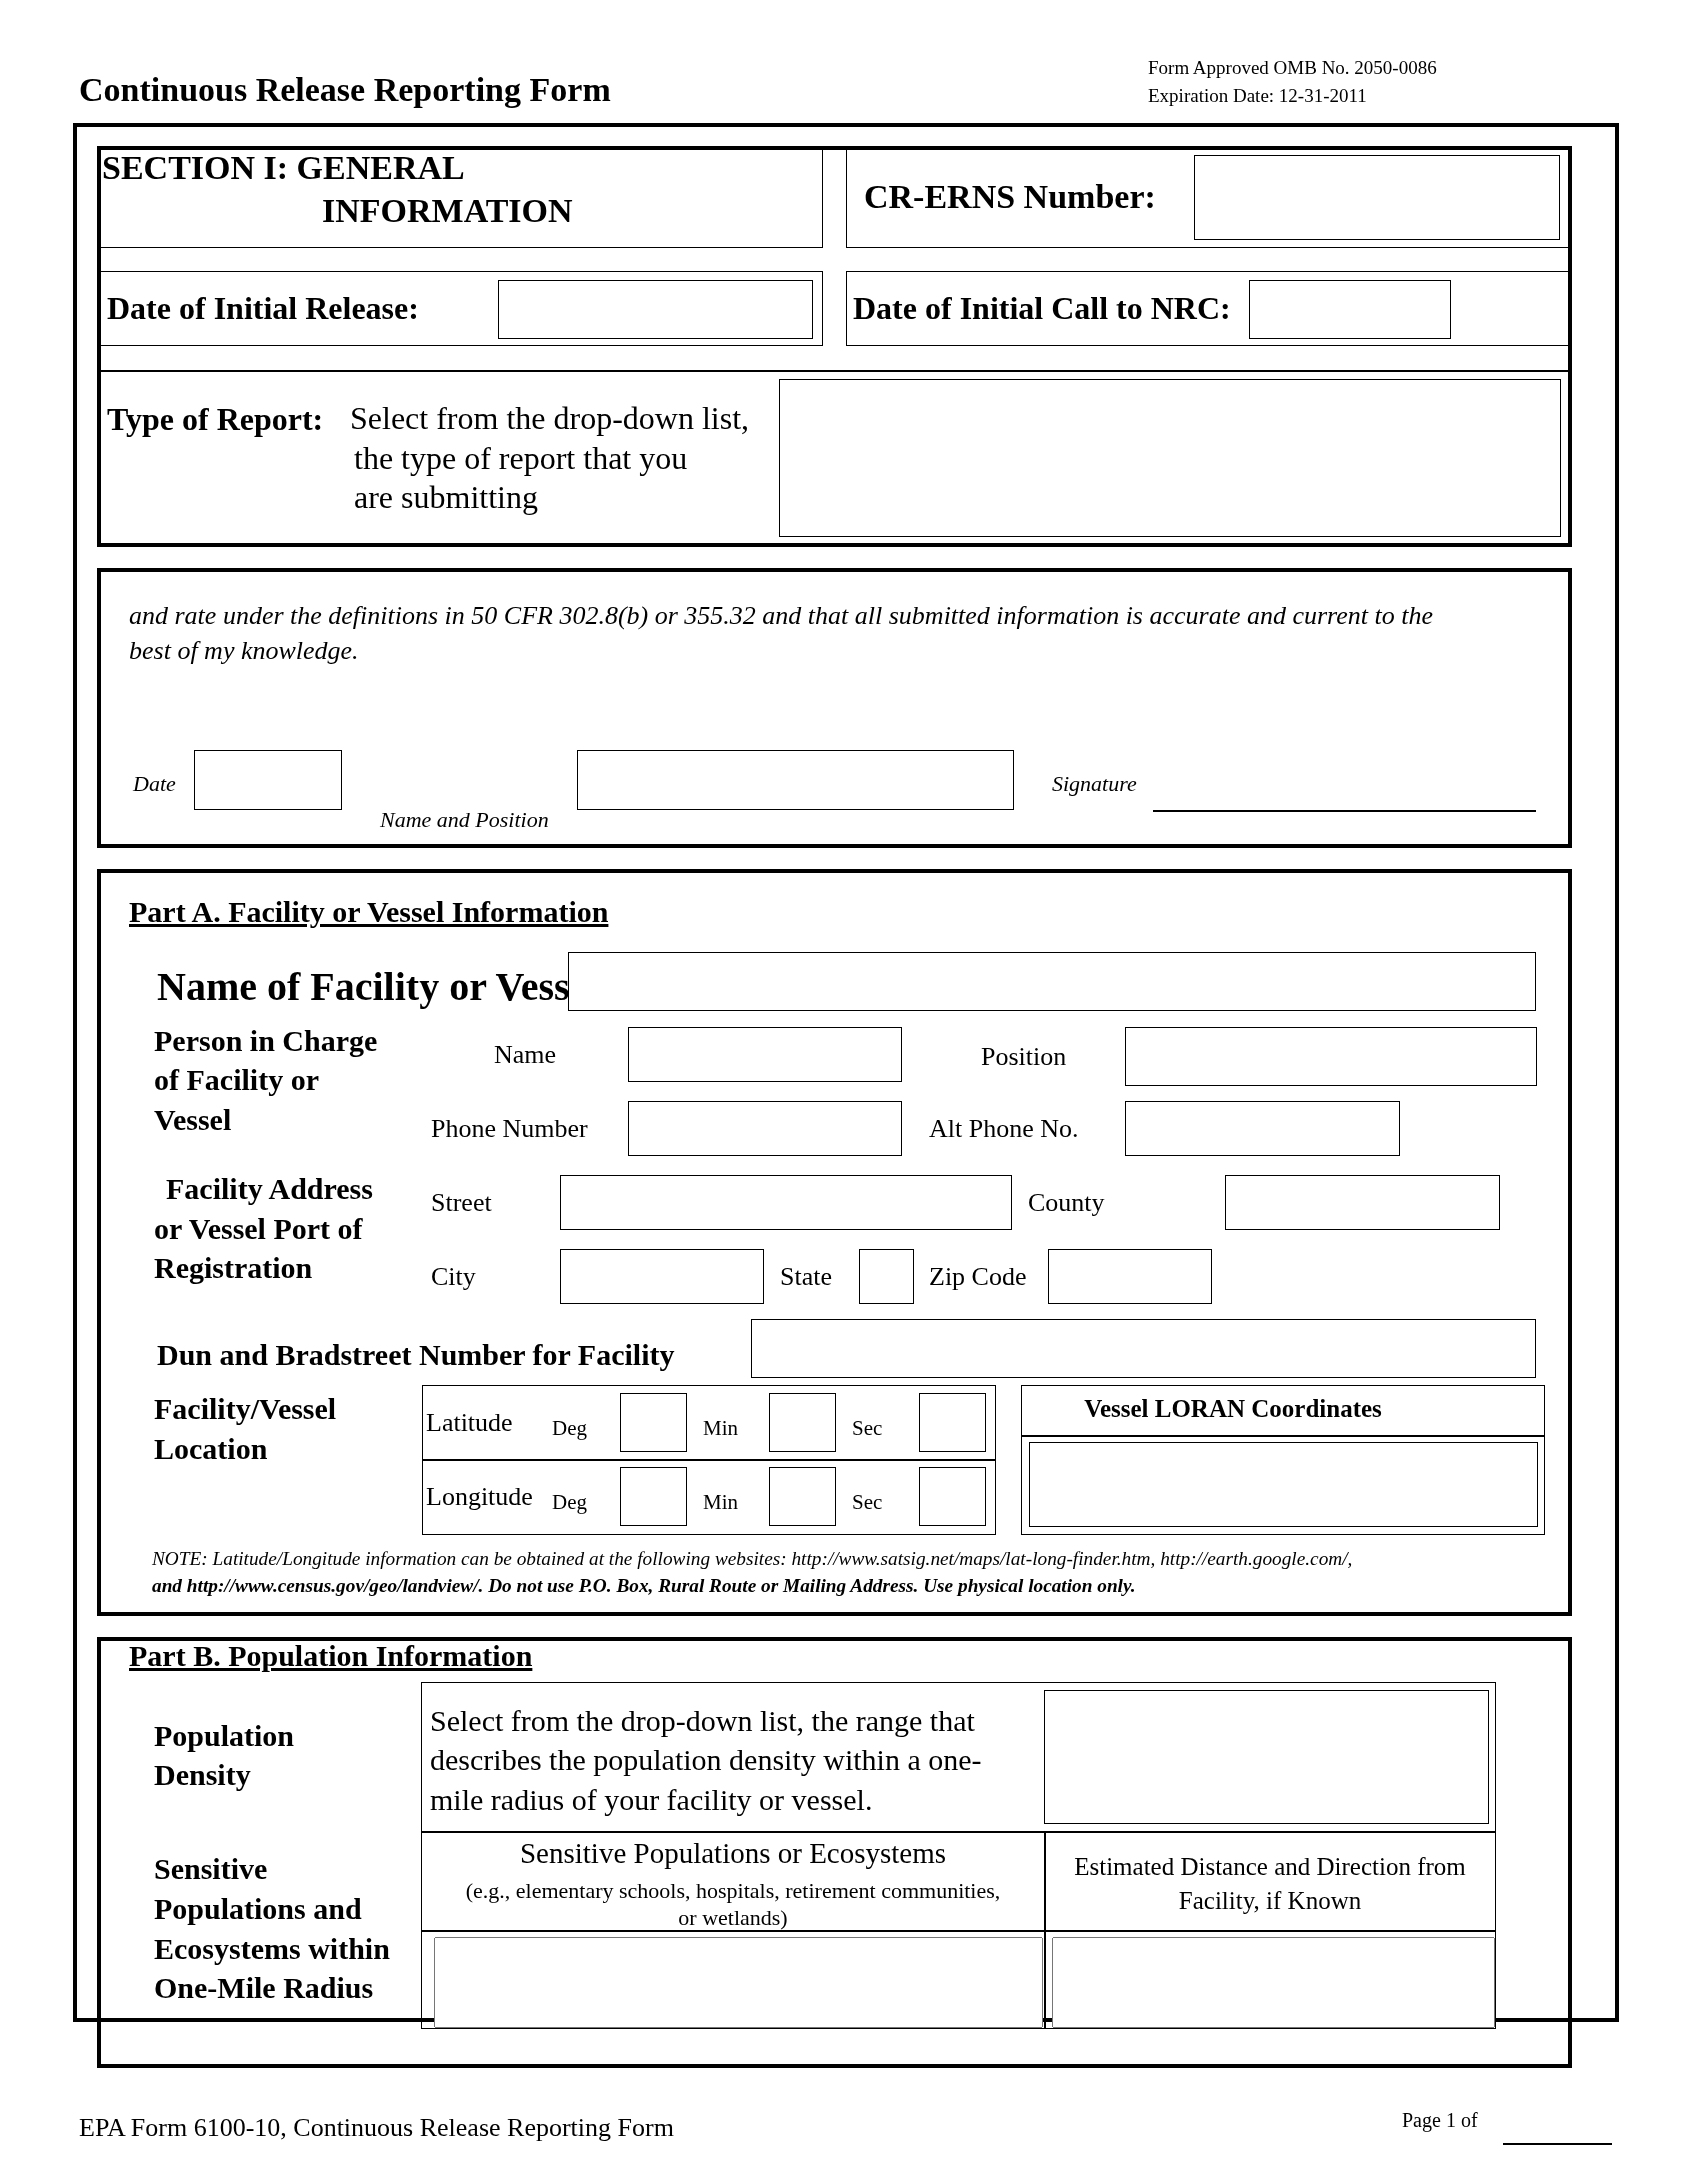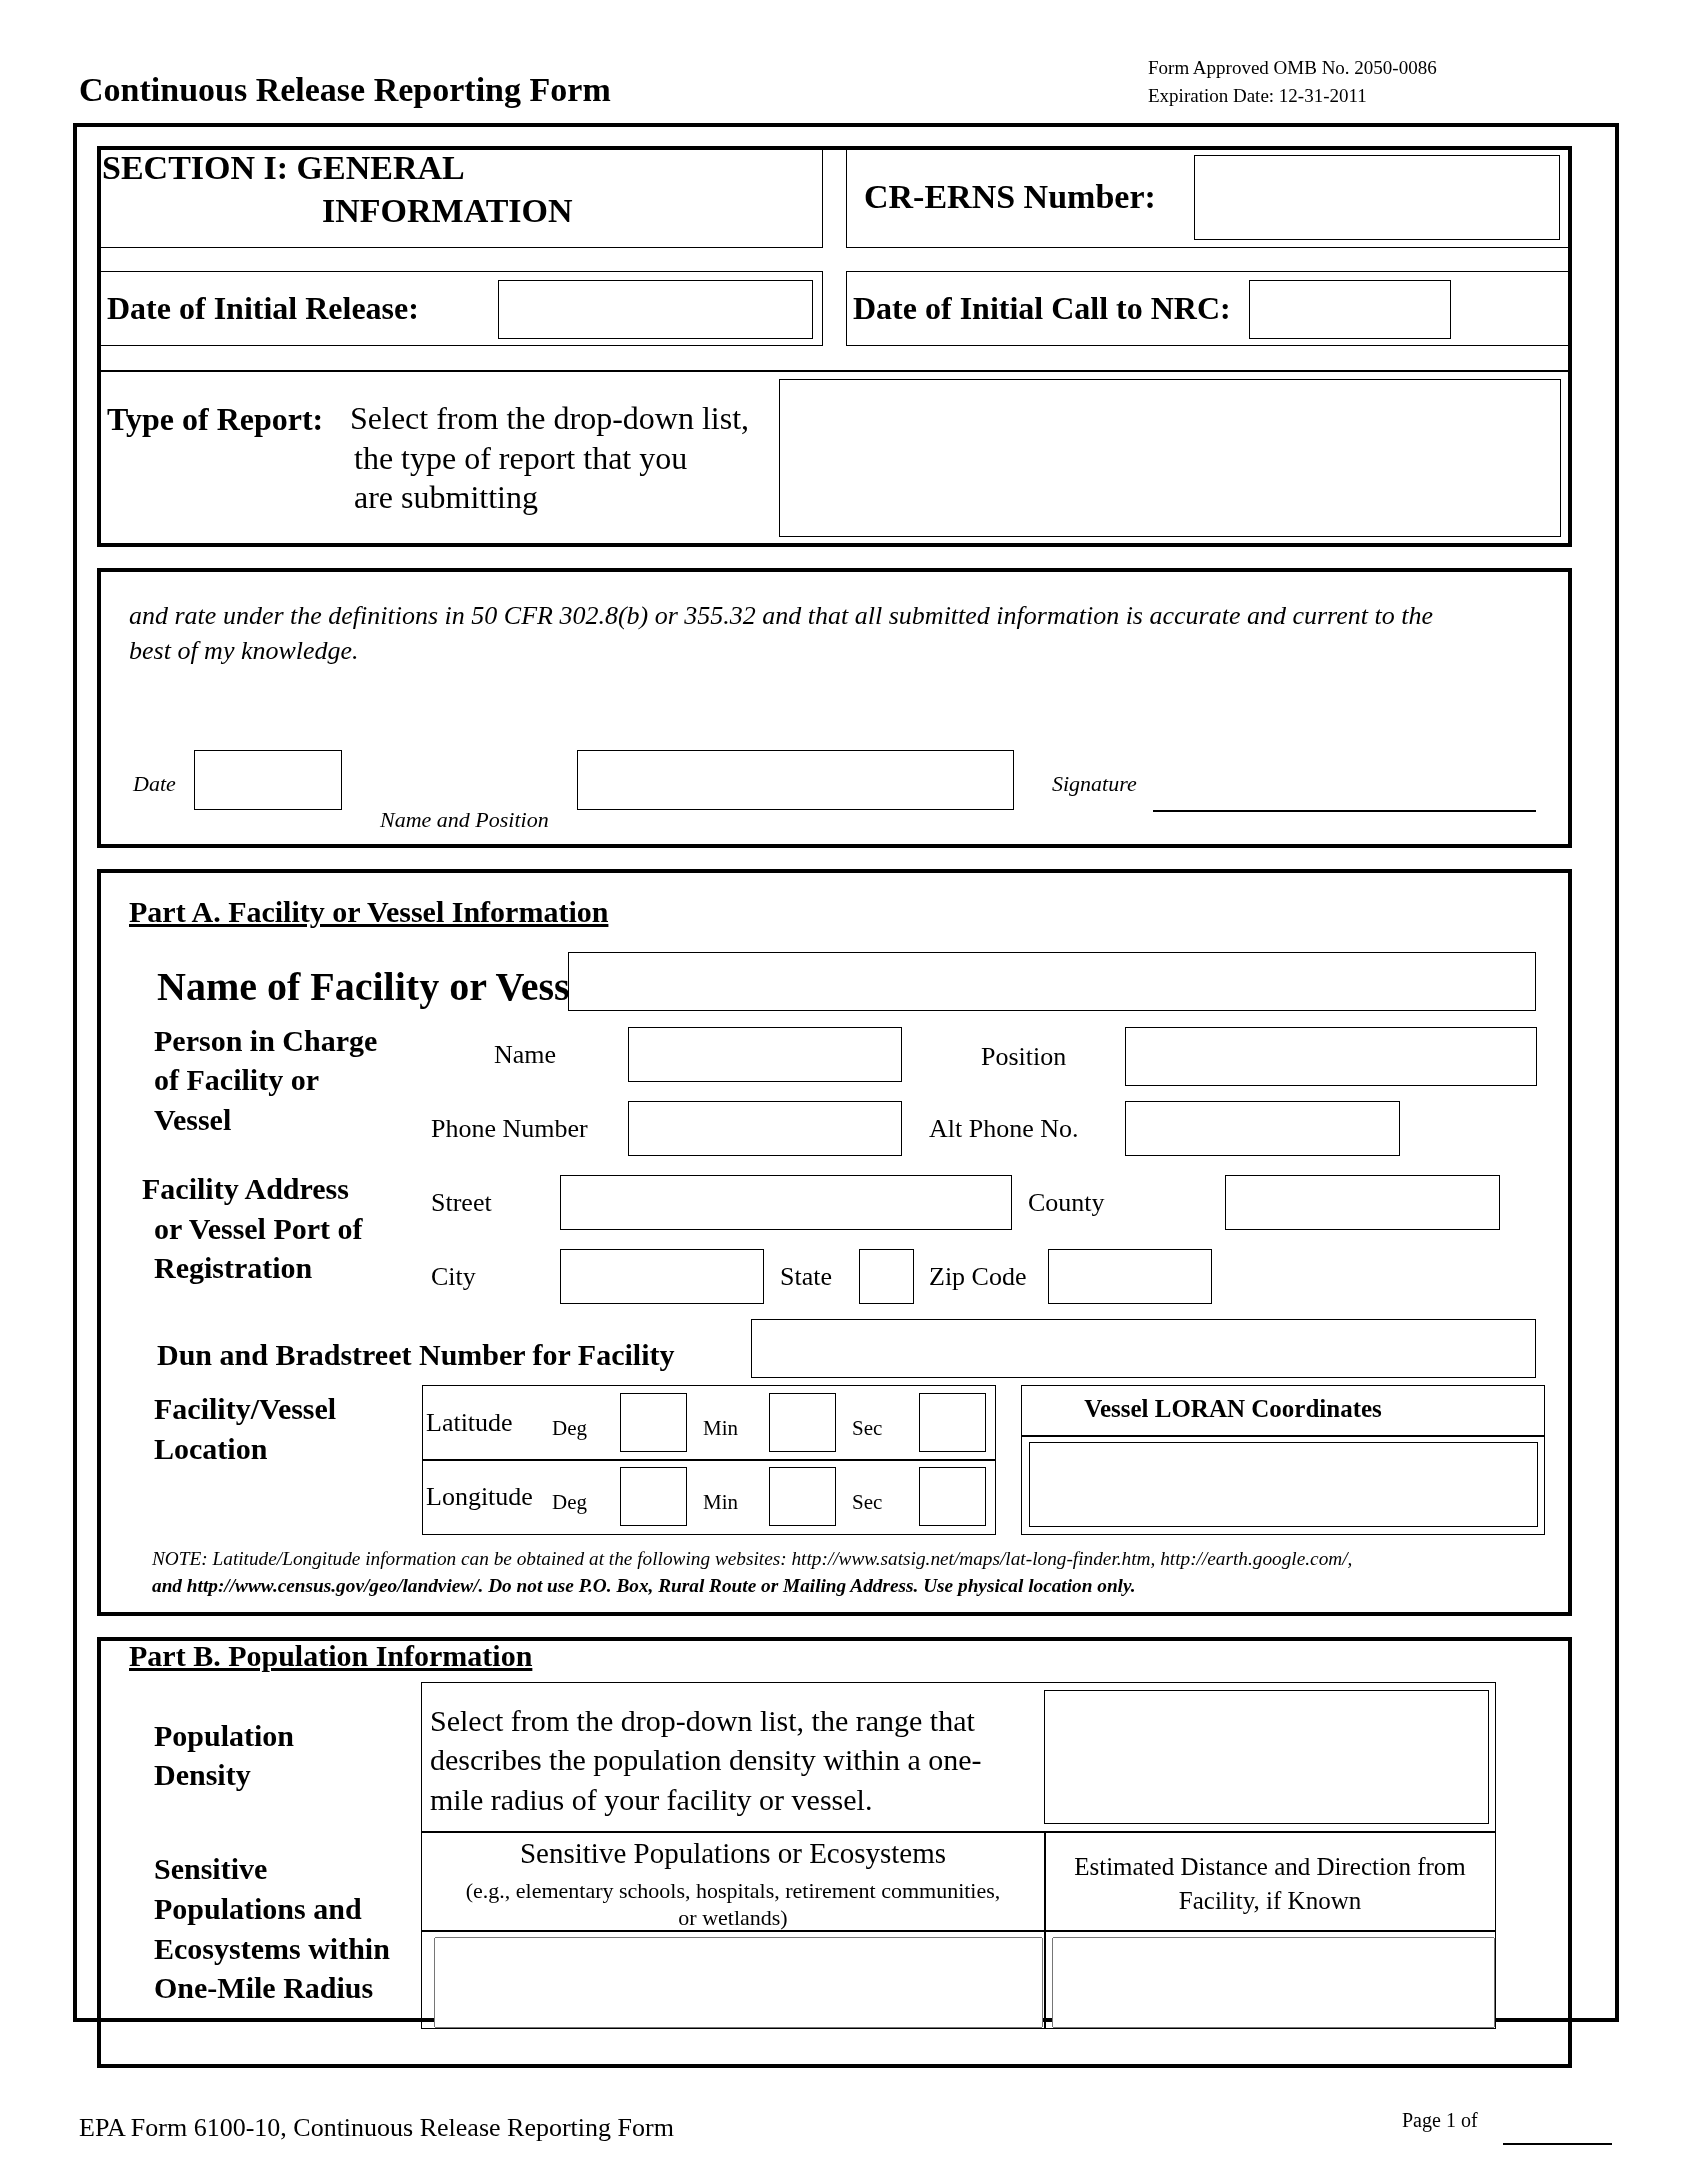--- a/index.html
+++ b/index.html
@@ -72,21 +72,21 @@
 <div class="lbl" style="left:494px;top:1040px;font-size:26px;">Name</div>
 <input class="field" style="left: 628px; top: 1027px; width: 274px; height: 55px;" value="">
 <div class="lbl" style="left:981px;top:1042px;font-size:26px;">Position</div>
 <input class="field" style="left: 1125px; top: 1027px; width: 412px; height: 59px;" value="">
 
 <div class="lbl" style="left:431px;top:1114px;font-size:26px;">Phone Number</div>
 <input class="field" style="left: 628px; top: 1101px; width: 274px; height: 55px;" value="">
 <div class="lbl" style="left:929px;top:1114px;font-size:26px;">Alt Phone No.</div>
 <input class="field" style="left: 1125px; top: 1101px; width: 275px; height: 55px;" value="">
 
-<div class="lbl b" style="left:142px;top:1172px;font-size:30px;">Facility Address</div>
+<div class="lbl b" style="left:166px;top:1172px;font-size:30px;">Facility Address</div>
 <div class="lbl b" style="left:154px;top:1212px;font-size:30px;">or Vessel Port of</div>
 <div class="lbl b" style="left:154px;top:1251px;font-size:30px;">Registration</div>
 
 <div class="lbl" style="left:431px;top:1188px;font-size:26px;">Street</div>
 <input class="field" style="left: 560px; top: 1175px; width: 452px; height: 55px;" value="">
 <div class="lbl" style="left:1028px;top:1188px;font-size:26px;">County</div>
 <input class="field" style="left: 1225px; top: 1175px; width: 275px; height: 55px;" value="">
 
 <div class="lbl" style="left:431px;top:1262px;font-size:26px;">City</div>
 <input class="field" style="left: 560px; top: 1249px; width: 204px; height: 55px;" value="">

